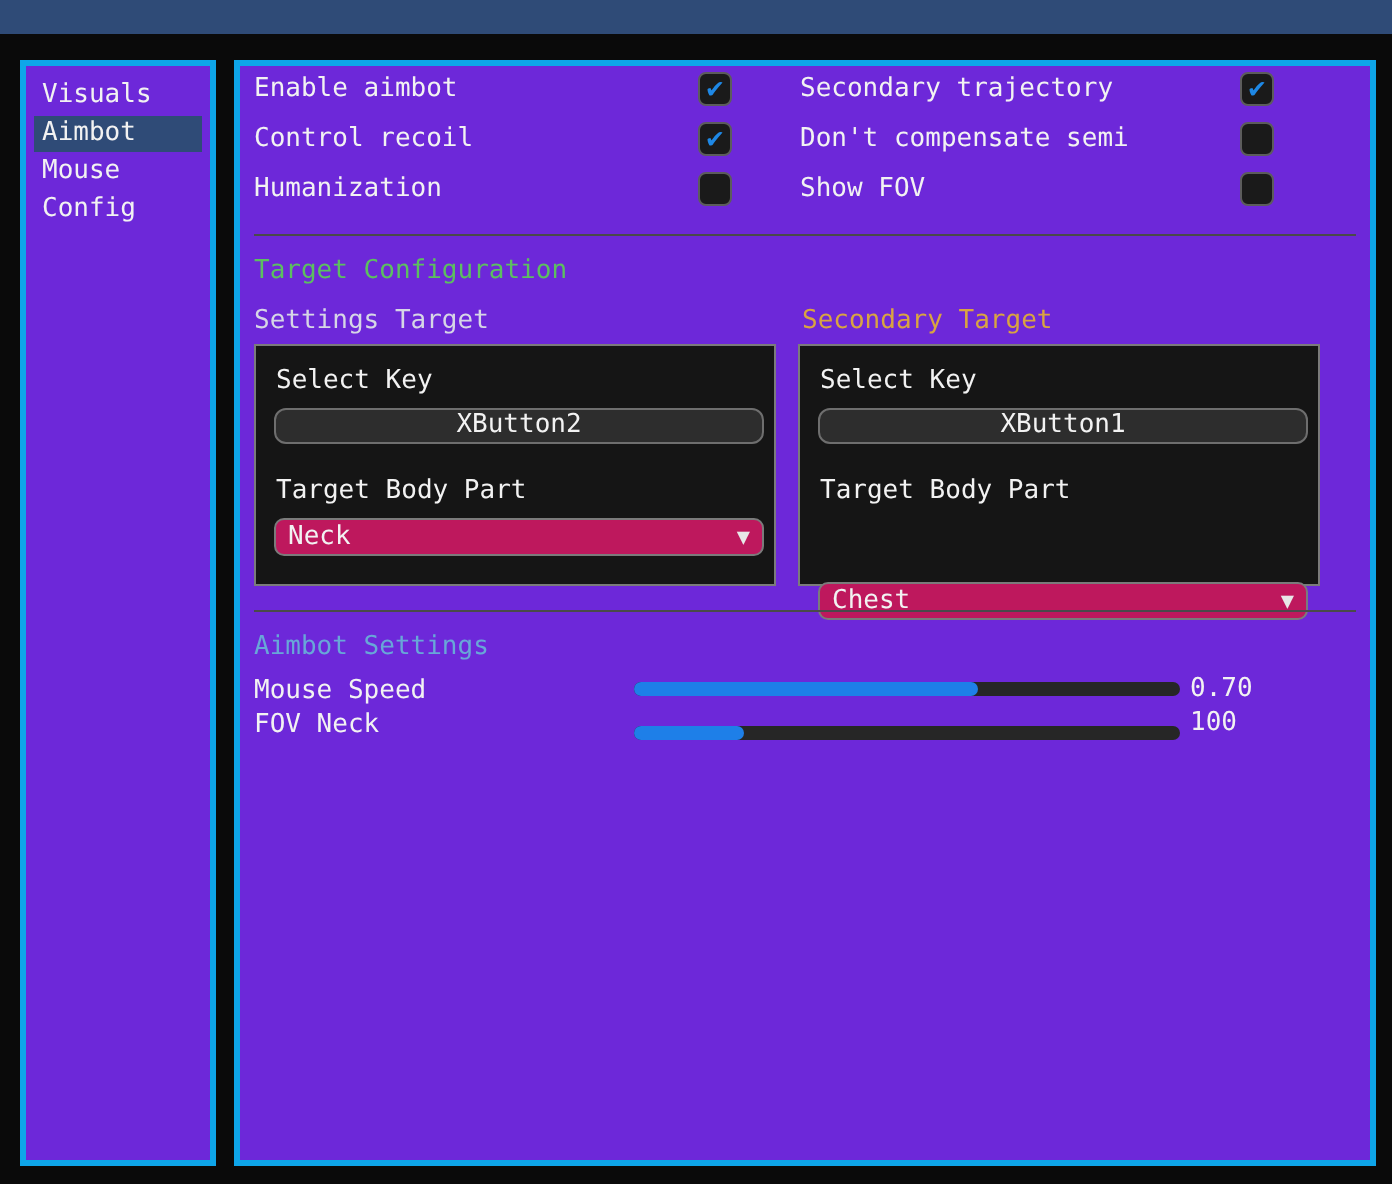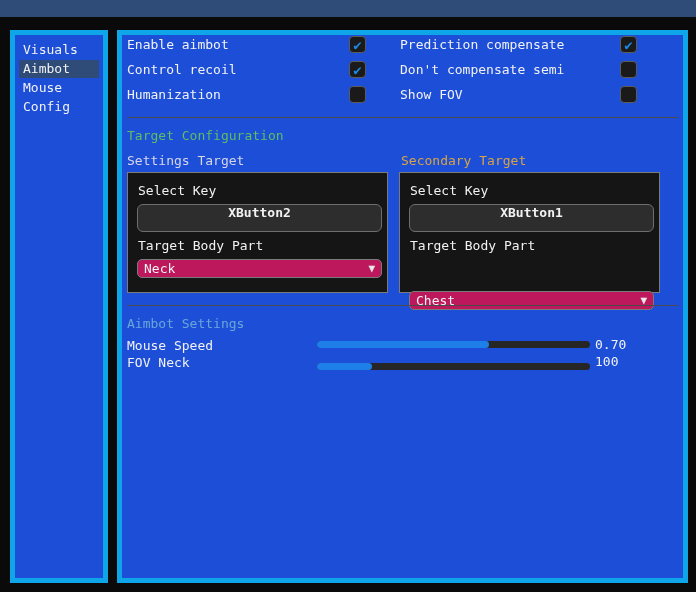--- a/index.html
+++ b/index.html
@@ -13,22 +13,22 @@
   .abs { position: absolute; }
 
   
   .topbar {
     left: 0; top: 0; width: 696px; height: 17px;
     background: #2f4b77;
   }
 
   
   .panel {
-    background: #1d4ed8;
-    border: 5px solid #0ea5e9;
+    background: #6d28d9;
+    border: 3px solid #0ea5e9;
   }
   .sidebar { left: 10px; top: 30px; width: 98px; height: 553px; padding-top: 5px; }
   .mainpanel { left: 117px; top: 30px; width: 571px; height: 553px; }
 
   .side-item {
     margin: 1px 4px; height: 18px; line-height: 18px;
     padding-left: 4px;
     color: #f2f2f2; font-size: 13px;
     cursor: pointer; white-space: nowrap;
   }
@@ -60,27 +60,26 @@
   .orange { color: #d9a441; }
   .lblue  { color: #68a7d8; }
   .lavender { color: #d6d6e6; }
 
   .target-box {
     width: 261px; height: 121px;
     border: 1px solid #7b7b7b;
     background: #151515;
   }
   .key-button {
-    position: absolute; left: 9px; width: 245px; height: 28px;
+    position: absolute; left: 9px; width: 245px; height: 18px;
     background: #2d2d2d;
     border: 1px solid #6e6e6e; border-radius: 6px;
     color: #f2f2f2; font-size: 13px;
     text-align: center; line-height: 16px;
     cursor: pointer;
-    font-weight: bold;
   }
   .dropdown {
     position: absolute; left: 9px; width: 245px; height: 19px;
     background: #be185d;
     border: 1px solid #7b7b7b; border-radius: 5px;
     color: #f2f2f2; font-size: 13px; line-height: 17px;
     padding-left: 6px;
     cursor: pointer;
   }
   .dropdown .arrow {
@@ -120,21 +119,21 @@
   </div>
 
 <span class="abs label" style="left:127px; top:62px;">Control recoil</span>
 <div class="abs checkbox checked" style="left:349px; top:61px;">
     <span class="check">✔</span>
   </div>
 
 <span class="abs label" style="left:127px; top:87px;">Humanization</span>
 <div class="abs checkbox" style="left:349px; top:86px;"></div>
 
-<span class="abs label" style="left:400px; top:37px;">Prediction compensate</span>
+<span class="abs label" style="left:400px; top:37px;">Secondary trajectory</span>
 <div class="abs checkbox checked" style="left:620px; top:36px;">
     <span class="check">✔</span>
   </div>
 
 <span class="abs label" style="left:400px; top:62px;">Don't compensate semi</span>
 <div class="abs checkbox" style="left:620px; top:61px;"></div>
 
 <span class="abs label" style="left:400px; top:87px;">Show FOV</span>
 <div class="abs checkbox" style="left:620px; top:86px;"></div>
 

